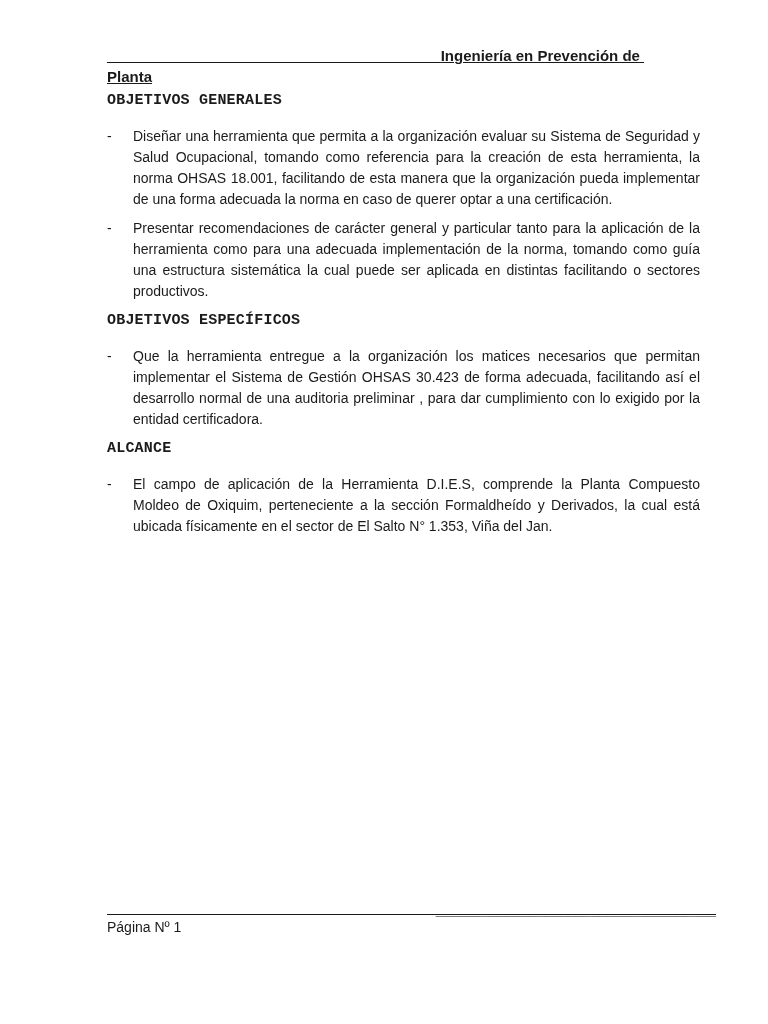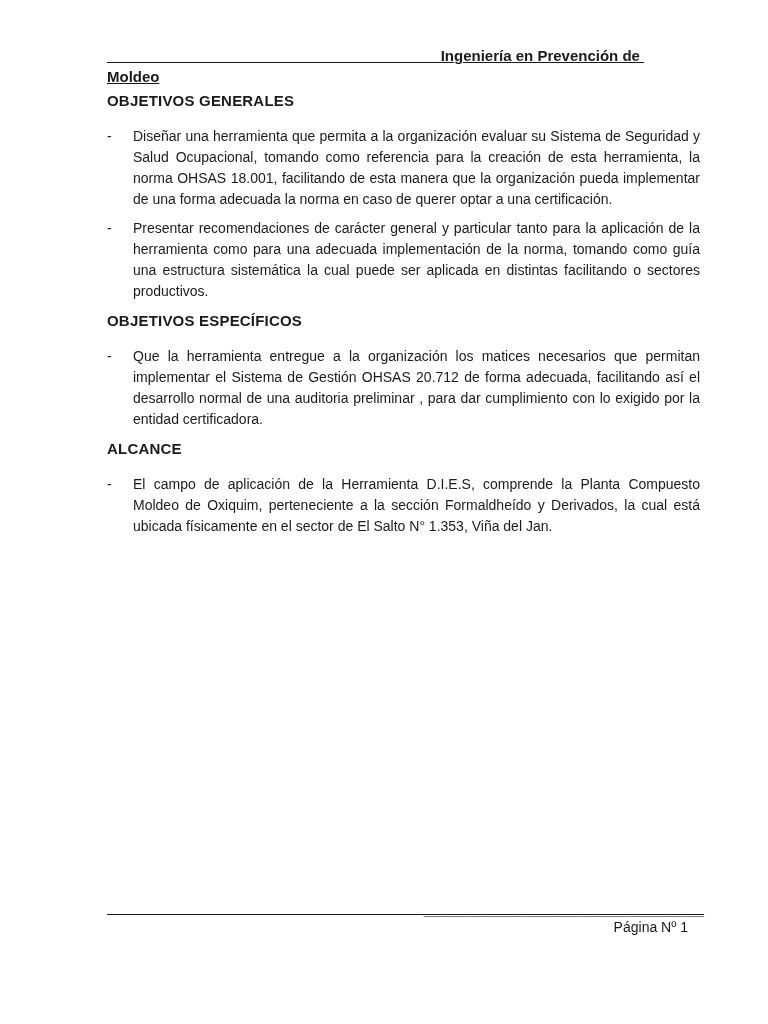--- a/index.html
+++ b/index.html
@@ -33,20 +33,21 @@
   .doc-header .u {
     text-decoration: underline;
   }
   
   .sec h1 {
     font-size: 15px;
     font-weight: bold;
     line-height: 21px;
     margin: 0 0 15px 0;
     letter-spacing: 0.2px;
+    font-family: Liberation Mono, monospace;
   }
   .sec-especificos { margin-top: 0; }
   .sec-alcance    { margin-top: 8px; }
   .bullet {
     display: flex;
     align-items: flex-start;
     margin: 0 0 8px 0;
     font-size: 14px;
     line-height: 21px;
   }
@@ -56,73 +57,73 @@
   }
   .bullet p {
     flex: 1;
     margin: 0;
     text-align: justify;
   }
   
   .footer {
     position: absolute;
     left: 107px;
-    right: 64px;
+    right: 52px;
     top: 897px;
   }
   .footer-rule {
     position: relative;
     height: 18px;
     border-bottom: 1px solid #1b1b1b;
   }
   .footer-underscores {
     position: absolute;
     right: 0;
     bottom: 0;
     font-size: 14px;
     font-weight: bold;
     line-height: 8px;
     letter-spacing: 0;
     white-space: nowrap;
   }
   .footer-label {
     font-size: 14px;
     line-height: 21px;
-    text-align: right;
+    text-align: left;
     padding-right: 16px;
     margin-top: 2px;
   }
 </style>
 </head>
 <body>
 
 <div class="page">
 
   <div class="doc-header">
     <div class="header-line"><span class="u">________________________________________</span><span class="u">Ingeniería en Prevención de&nbsp;</span></div>
-    <div class="header-line"><span class="u">Moldeo</span></div>
+    <div class="header-line"><span class="u">Planta</span></div>
   </div>
 
   <section class="sec sec-generales">
     <h1>OBJETIVOS GENERALES</h1>
     <div class="bullet">
       <span class="dash">-</span>
       <p>Diseñar una herramienta que permita a la organización evaluar su Sistema de Seguridad y Salud Ocupacional, tomando como referencia para la creación de esta herramienta, la norma OHSAS 18.001, facilitando de esta manera que la organización pueda implementar de una forma adecuada la norma en caso de querer optar a una certificación.</p>
     </div>
     <div class="bullet">
       <span class="dash">-</span>
       <p>Presentar recomendaciones de carácter general y particular tanto para la aplicación de la herramienta como para una adecuada implementación de la norma, tomando como guía una estructura sistemática la cual puede ser aplicada en distintas facilitando o sectores productivos.</p>
     </div>
   </section>
 
   <section class="sec sec-especificos">
     <h1>OBJETIVOS ESPECÍFICOS</h1>
     <div class="bullet">
       <span class="dash">-</span>
-      <p>Que la herramienta entregue a la organización los matices necesarios que permitan implementar el Sistema de Gestión OHSAS 20.712 de forma adecuada, facilitando así el desarrollo normal de una auditoria preliminar , para dar cumplimiento con lo exigido por la entidad certificadora.</p>
+      <p>Que la herramienta entregue a la organización los matices necesarios que permitan implementar el Sistema de Gestión OHSAS 30.423 de forma adecuada, facilitando así el desarrollo normal de una auditoria preliminar , para dar cumplimiento con lo exigido por la entidad certificadora.</p>
     </div>
   </section>
 
   <section class="sec sec-alcance">
     <h1>ALCANCE</h1>
     <div class="bullet">
       <span class="dash">-</span>
       <p>El campo de aplicación de la Herramienta D.I.E.S, comprende la Planta Compuesto Moldeo de Oxiquim, perteneciente a la sección Formaldheído y Derivados, la cual está ubicada físicamente en el sector de El Salto N° 1.353, Viña del Jan.</p>
     </div>
   </section>

